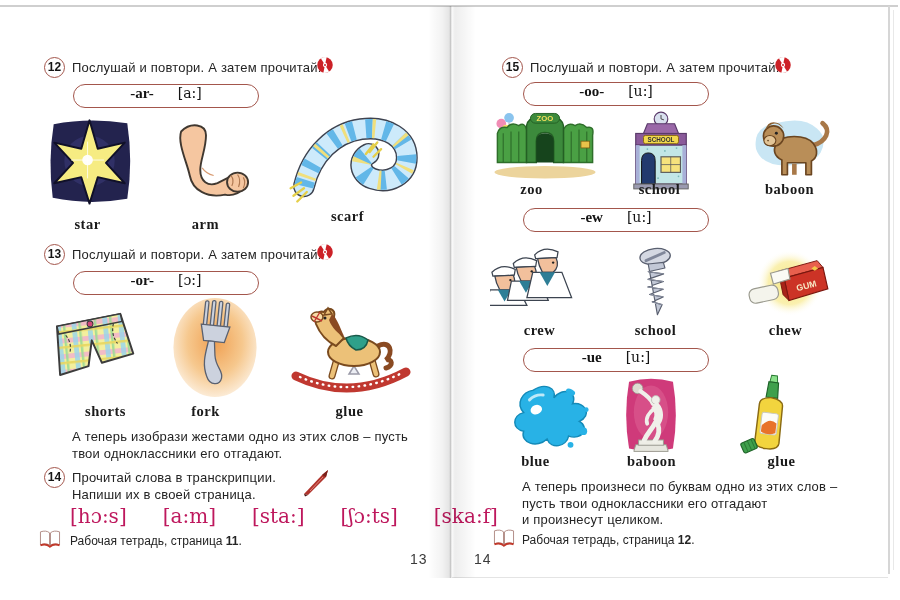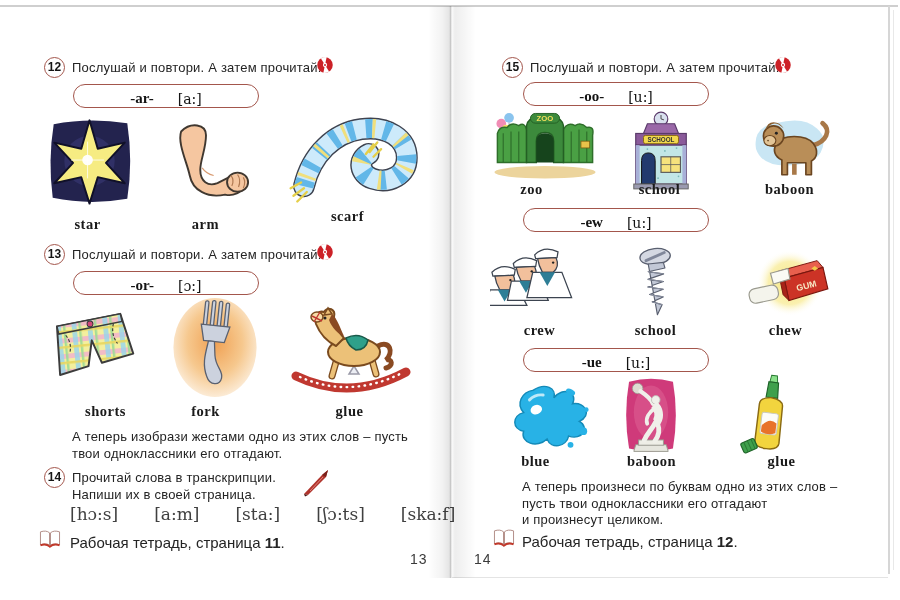--- a/index.html
+++ b/index.html
@@ -10,29 +10,29 @@
   .right-edge2{position:absolute;top:10px;left:893px;width:1px;height:560px;background:#e8e8e8;}
   .bottom-edge{position:absolute;top:577px;left:452px;width:436px;height:1px;background:#e4e4e4;}
   .spine{position:absolute;left:428px;top:6px;width:48px;height:572px;
          background:linear-gradient(90deg,rgba(0,0,0,0) 0%,rgba(0,0,0,0.05) 30%,rgba(0,0,0,0.10) 44%,
          rgba(0,0,0,0.22) 47%,rgba(0,0,0,0.02) 50%,rgba(0,0,0,0.07) 56%,rgba(0,0,0,0) 100%);}
   .circle{position:absolute;width:19px;height:19px;border:1.4px solid #a3564c;border-radius:50%;
           text-align:center;line-height:19px;font-size:12px;font-weight:700;color:#151515;background:#fff;}
   .instr{position:absolute;font-size:13px;color:#242424;letter-spacing:.2px;}
   .para{position:absolute;font-size:13px;line-height:16.5px;color:#242424;white-space:pre-line;letter-spacing:.2px;}
   .rule-box{position:absolute;width:184px;height:22px;border:1.5px solid #a3564c;border-radius:12px;
-            display:flex;align-items:flex-end;justify-content:center;gap:24px;background:#fff;}
+            display:flex;align-items:flex-start;justify-content:center;gap:24px;background:#fff;}
   .rule{font-family:"Liberation Serif",serif;font-weight:700;font-size:15px;color:#141414;}
   .trans{font-family:"DejaVu Serif","Liberation Serif",serif;font-size:14px;color:#141414;}
   .word{position:absolute;font-family:"Liberation Serif",serif;font-weight:700;font-size:14.5px;
         color:#1a1a1a;text-align:center;letter-spacing:.5px;}
   .fig{position:absolute;}
   .ipa-row{position:absolute;display:flex;gap:36px;}
-  .ipa{font-family:"DejaVu Serif","Liberation Serif",serif;font-size:17px;color:#404040;}
-  .wb-text{position:absolute;font-size:15px;color:#242424;}
+  .ipa{font-family:"DejaVu Serif","Liberation Serif",serif;font-size:20px;color:#be185d;}
+  .wb-text{position:absolute;font-size:12px;color:#242424;}
   .wb-text b{font-weight:700;}
   .pagenum{position:absolute;font-size:14px;color:#3a3a3a;letter-spacing:1px;}
   .icon-abs{position:absolute;}
 </style>
 </head>
 <body>
 
 <div class="canvas">
   <div class="top-edge"></div>
   <div class="right-edge"></div>

